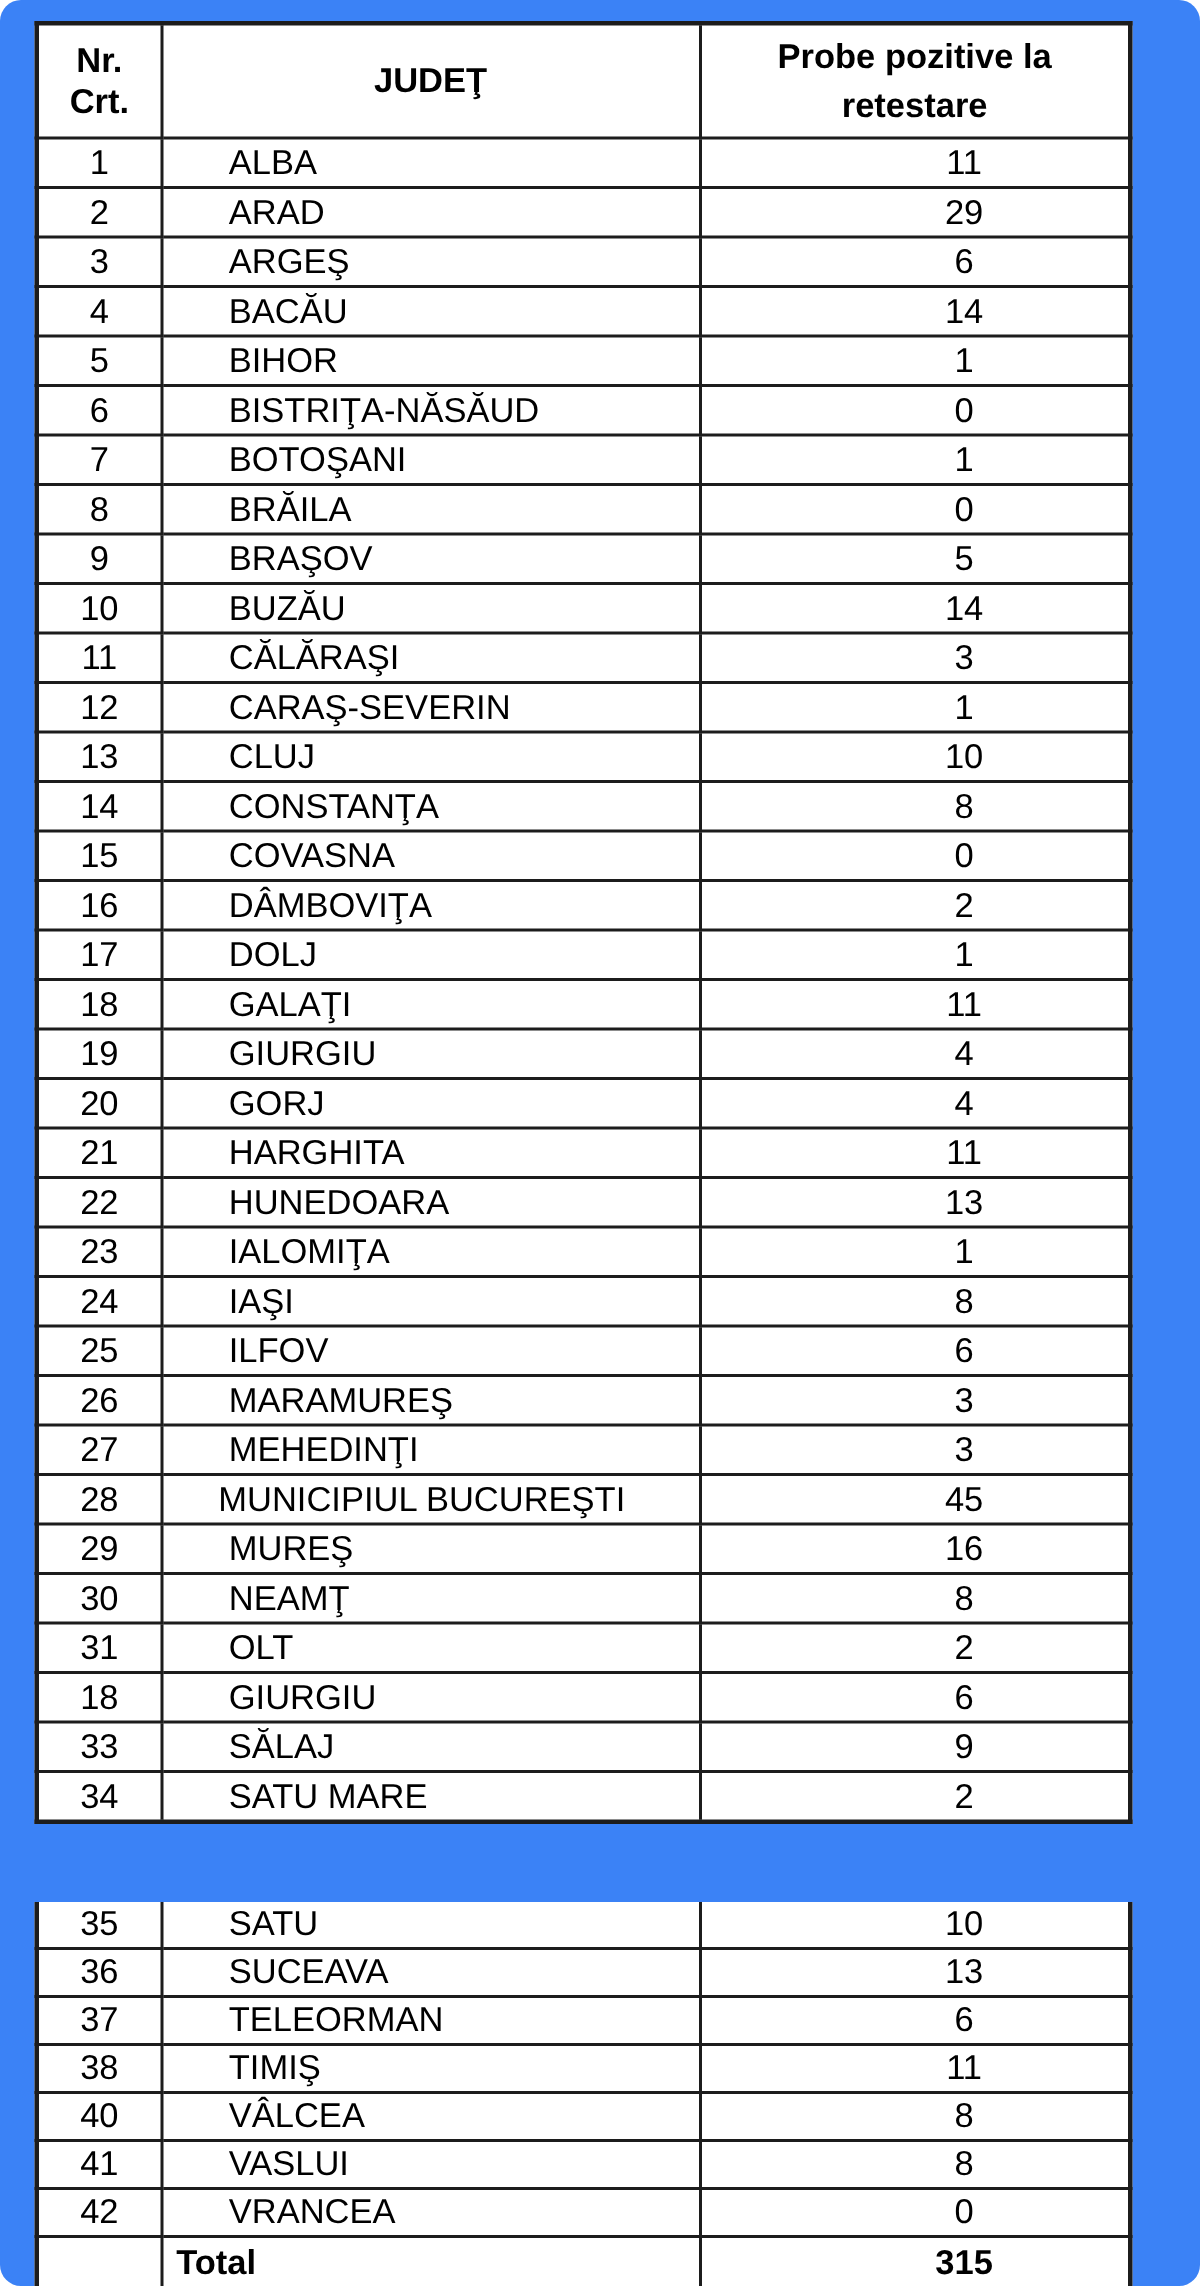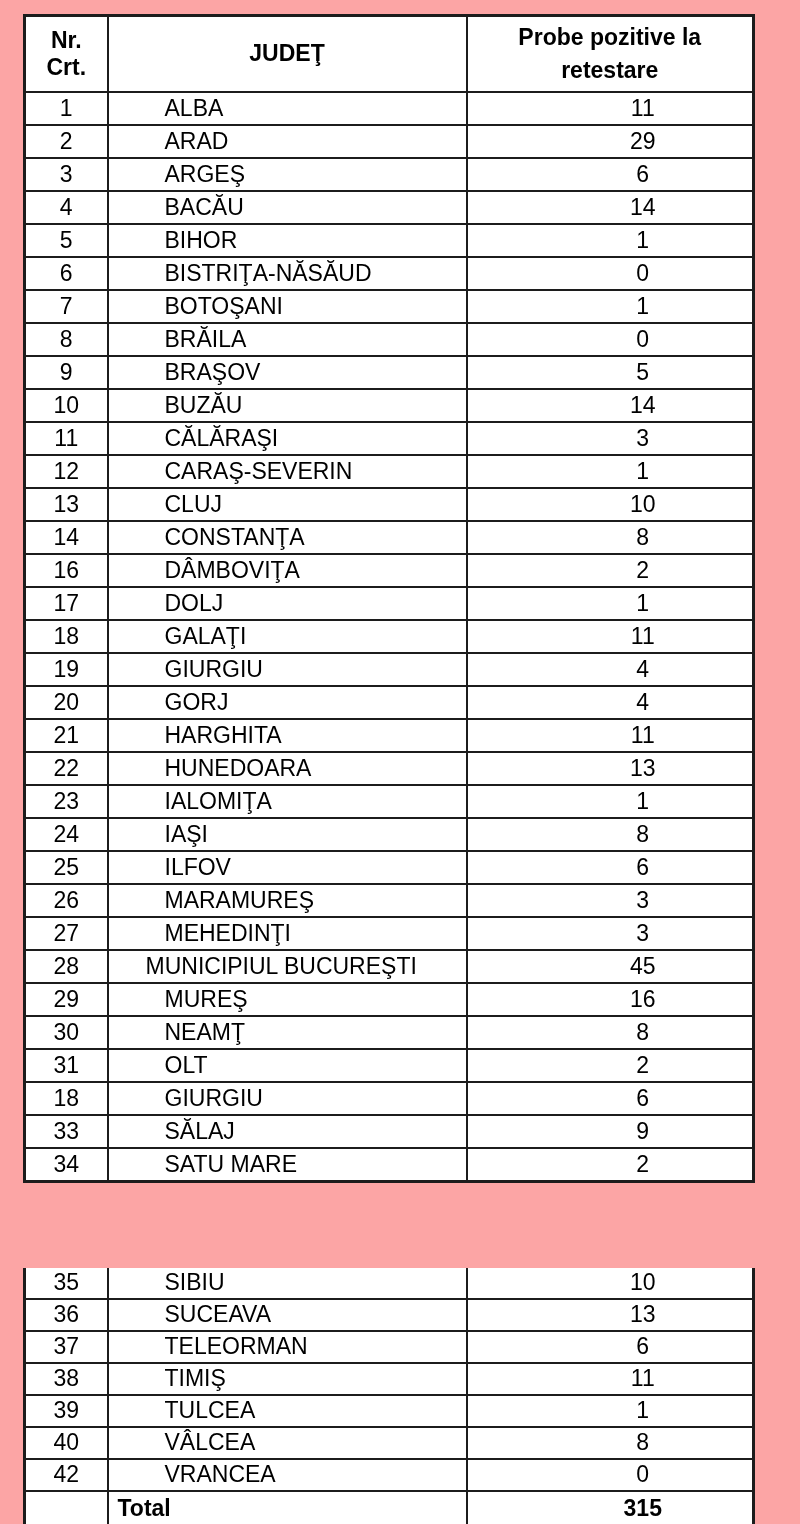--- a/index.html
+++ b/index.html
@@ -10,21 +10,22 @@
   body {
     width: 800px;
     height: 1524px;
     position: relative;
     font-family: "Liberation Sans", sans-serif;
     color: #000000;
   }
   .page {
     position: absolute;
     inset: 0;
-    background: #fca5a5;
+    background: #3b82f6;
+    border-radius: 14px;
   }
   table.ctable {
     position: absolute;
     left: 23px;
     border-collapse: collapse;
     table-layout: fixed;
     background: #ffffff;
   }
   table.part1 { top: 14px; }
   table.part2 { top: 1268px; }
@@ -65,21 +66,21 @@
     line-height: 1.45;
     padding: 2px 18px;
   }
 
   .ctable td { height: 31px; }
   table.part2 td { height: 30px; }
 
   td.cell-nr { text-align: center; }
   td.cell-judet {
     text-align: left;
-    padding-left: 56px;
+    padding-left: 44px;
   }
   td.cell-judet.long { padding-left: 37px; }
   td.cell-val {
     text-align: center;
     padding-left: 66px;
   }
 
   tr.total-row td {
     font-weight: bold;
     height: 33px;
@@ -177,20 +178,25 @@
           <td class="cell-nr">13</td>
           <td class="cell-judet">CLUJ</td>
           <td class="cell-val">10</td>
         </tr>
         <tr>
           <td class="cell-nr">14</td>
           <td class="cell-judet">CONSTANŢA</td>
           <td class="cell-val">8</td>
         </tr>
         <tr>
+          <td class="cell-nr">15</td>
+          <td class="cell-judet">COVASNA</td>
+          <td class="cell-val">0</td>
+        </tr>
+        <tr>
           <td class="cell-nr">16</td>
           <td class="cell-judet">DÂMBOVIŢA</td>
           <td class="cell-val">2</td>
         </tr>
         <tr>
           <td class="cell-nr">17</td>
           <td class="cell-judet">DOLJ</td>
           <td class="cell-val">1</td>
         </tr>
         <tr>
@@ -283,46 +289,46 @@
 
   <table class="ctable part2">
     <colgroup>
       <col class="c-nr">
         <col class="c-judet">
         <col class="c-val">
     </colgroup>
     <tbody id="tbody2">
         <tr>
           <td class="cell-nr">35</td>
-          <td class="cell-judet">SIBIU</td>
+          <td class="cell-judet">SATU</td>
           <td class="cell-val">10</td>
         </tr>
         <tr>
           <td class="cell-nr">36</td>
           <td class="cell-judet">SUCEAVA</td>
           <td class="cell-val">13</td>
         </tr>
         <tr>
           <td class="cell-nr">37</td>
           <td class="cell-judet">TELEORMAN</td>
           <td class="cell-val">6</td>
         </tr>
         <tr>
           <td class="cell-nr">38</td>
           <td class="cell-judet">TIMIŞ</td>
           <td class="cell-val">11</td>
         </tr>
         <tr>
-          <td class="cell-nr">39</td>
-          <td class="cell-judet">TULCEA</td>
-          <td class="cell-val">1</td>
-        </tr>
-        <tr>
           <td class="cell-nr">40</td>
           <td class="cell-judet">VÂLCEA</td>
+          <td class="cell-val">8</td>
+        </tr>
+        <tr>
+          <td class="cell-nr">41</td>
+          <td class="cell-judet">VASLUI</td>
           <td class="cell-val">8</td>
         </tr>
         <tr>
           <td class="cell-nr">42</td>
           <td class="cell-judet">VRANCEA</td>
           <td class="cell-val">0</td>
         </tr>
         <tr class="total-row">
           <td class="cell-nr"></td>
           <td class="total-label">Total</td>

